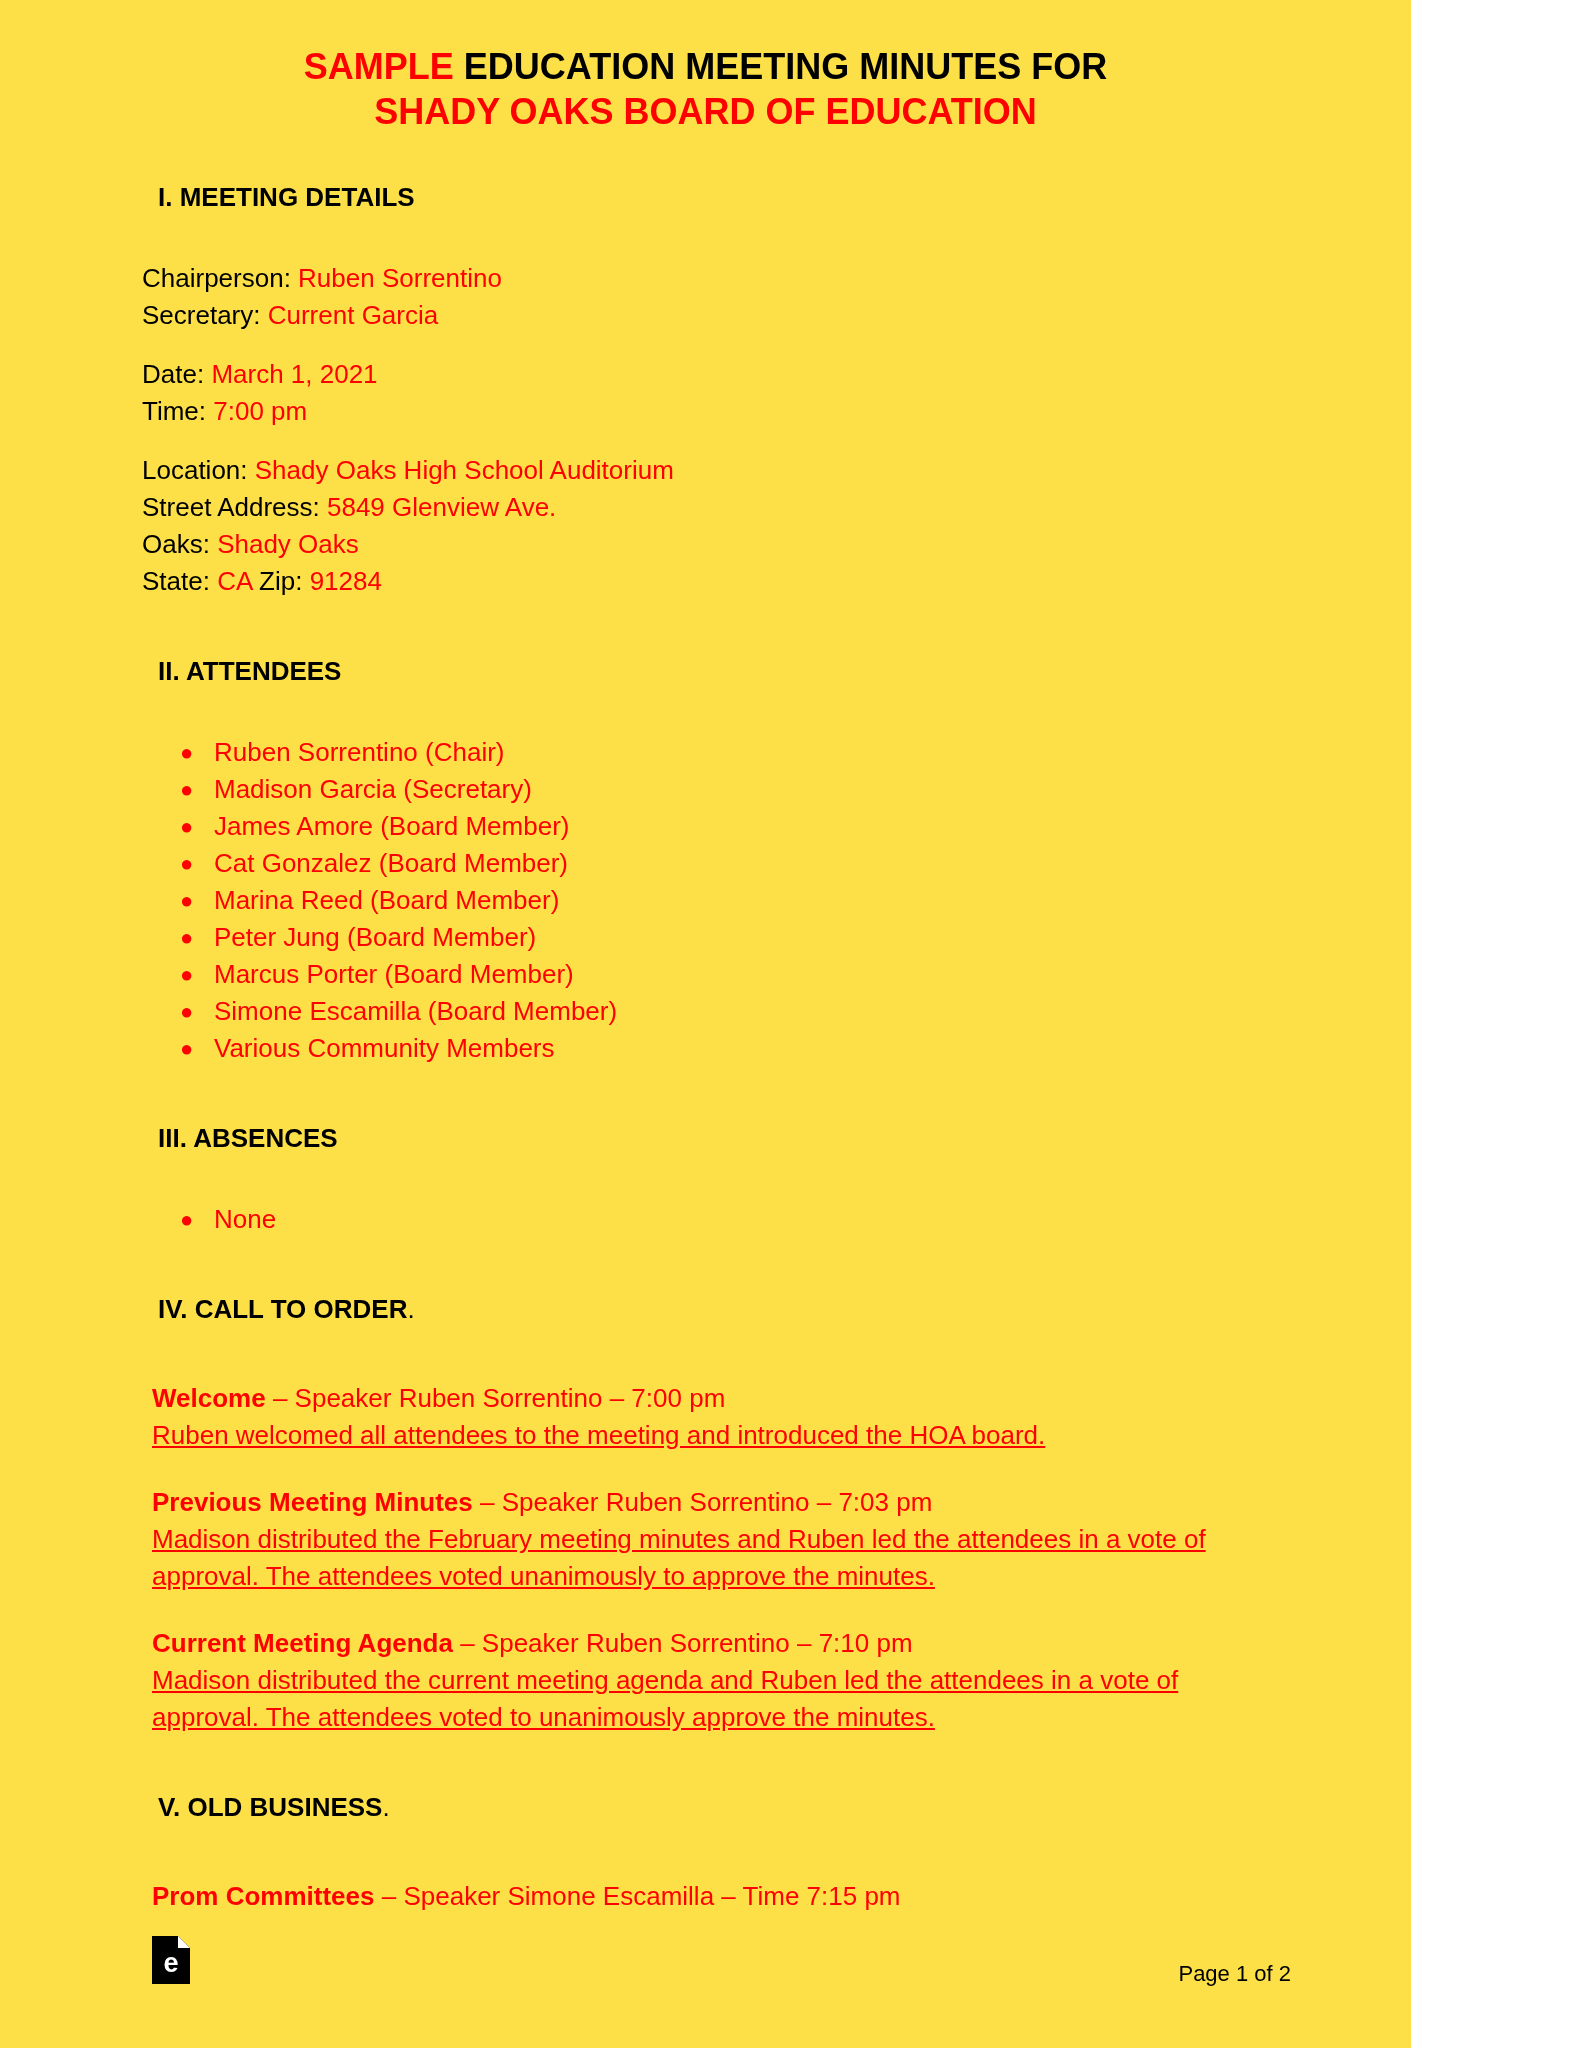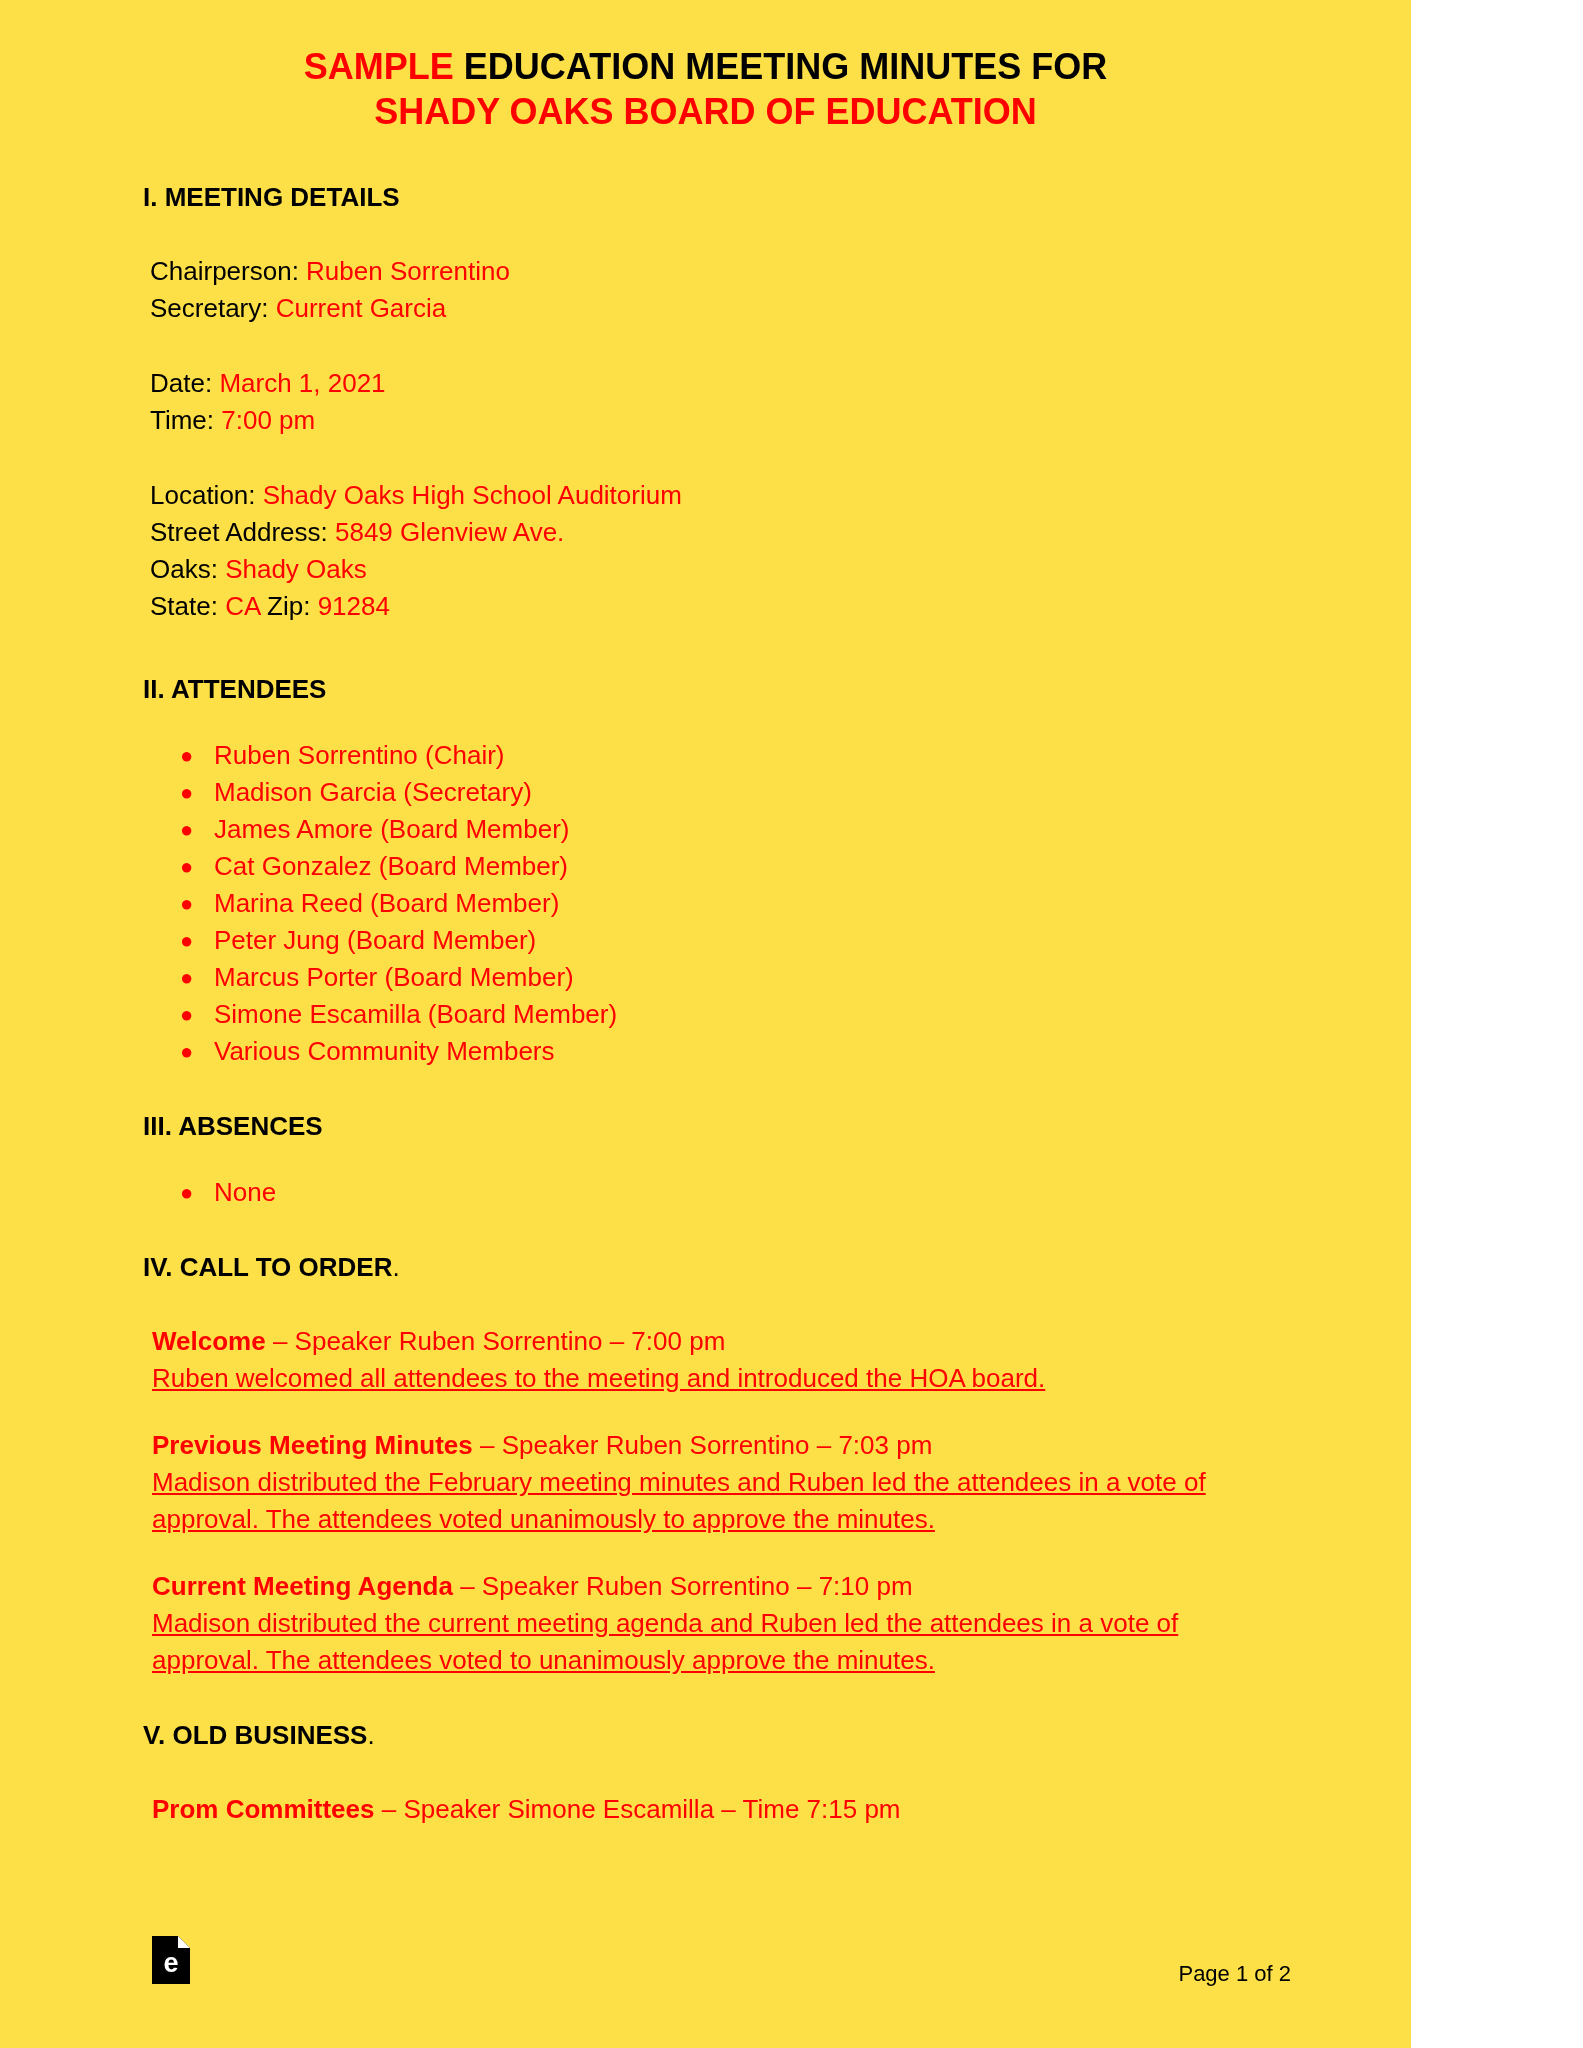--- a/index.html
+++ b/index.html
@@ -37,29 +37,29 @@
   
   .content {
     padding-left: 142px;
     padding-right: 120px;
     margin-top: 46px;
   }
   .section-heading {
     font-weight: bold;
     font-size: 26px;
     line-height: 34px;
-    margin: 1px;
+    margin: 16px;
     white-space: nowrap;
   }
   .section-heading .dot { font-weight: normal; }
 
   .info-block {
     font-size: 26px;
     line-height: 37px;
-    margin: 8px;
+    margin: 0;
   }
   .info-line { white-space: nowrap; }
 
   .gap-sm { height: 22px; }
   .gap-md { height: 30px; }
   .gap-lg { height: 38px; }
 
   
   ul.bullets {
     list-style: none;

